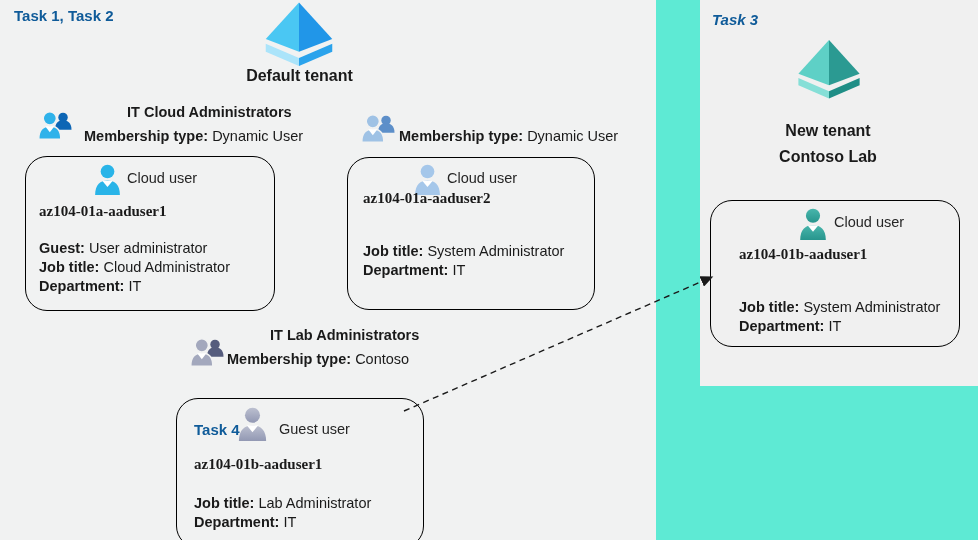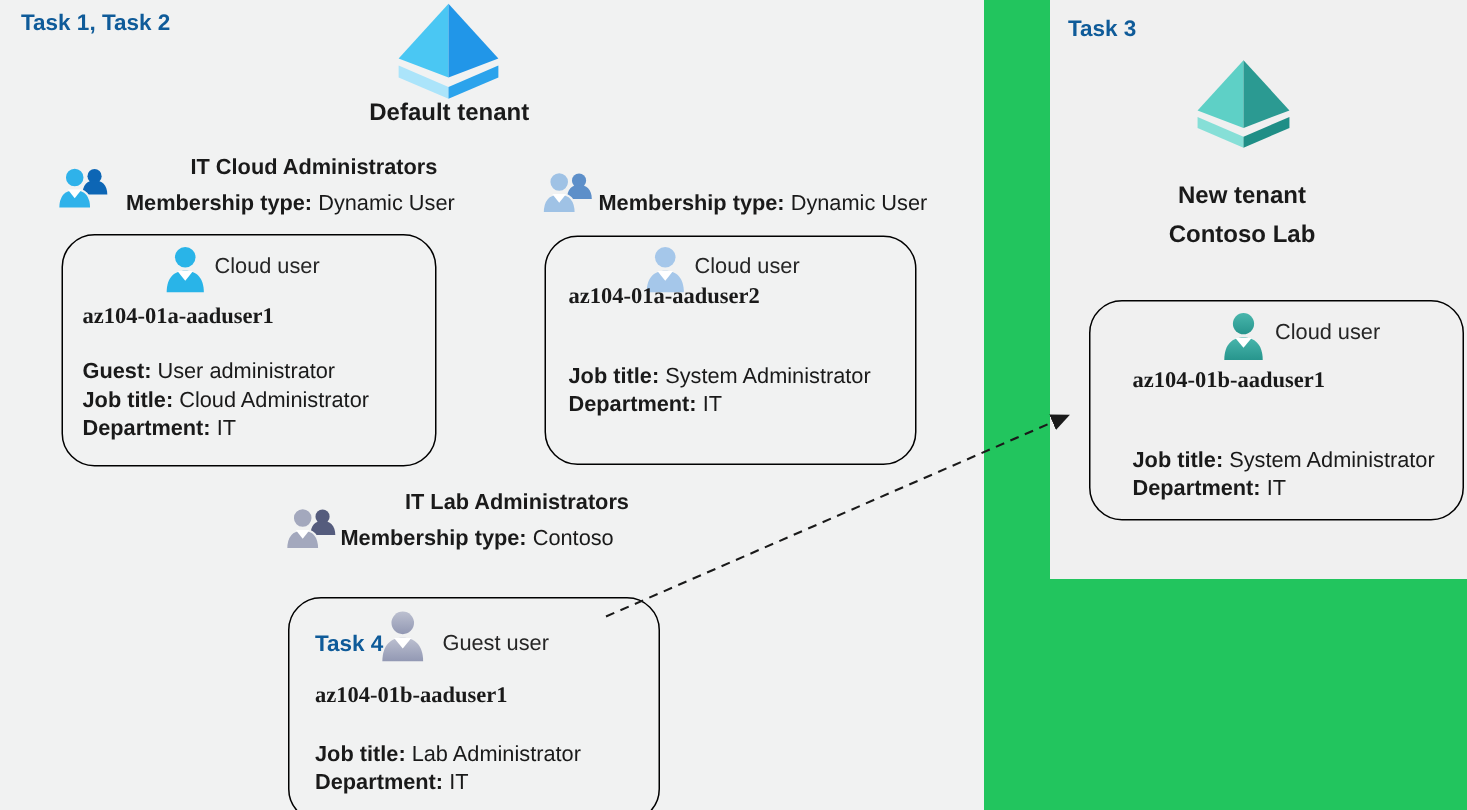--- a/index.html
+++ b/index.html
@@ -1,26 +1,26 @@
 <!DOCTYPE html>
 <html><head>
 <meta charset="utf-8">
 <style>
   html,body{margin:0;padding:0;background:#ffffff;}
   body{font-family:"Liberation Sans", sans-serif;color:#1a1a1a;}
-  .canvas{position:relative;width:978px;height:540px;background:#22c55e;overflow:hidden;}
+  .canvas{position:relative;width:978px;height:540px;background:#5eead4;overflow:hidden;}
   .abs{position:absolute;}
   .panel-left{left:0;top:0;width:656px;height:540px;background:#f1f2f2;}
   .panel-right{left:700px;top:0;width:278px;height:386px;background:#f0f0f0;}
   .task{color:#0f5b99;font-weight:bold;font-size:15px;white-space:nowrap;}
   .tenant-title{font-weight:bold;font-size:16px;text-align:center;white-space:nowrap;}
   .group-title{font-weight:bold;font-size:14.5px;white-space:nowrap;margin-left:43px;}
   .mline{font-size:14.5px;white-space:nowrap;}
   .lbl{font-weight:bold;}
-  .card{position:absolute;border:1.6px solid #000000;border-radius:22px;background:transparent;margin-left:16px;}
+  .card{position:absolute;border:1.6px solid #000000;border-radius:22px;background:transparent;}
   .card-type{font-size:14.5px;color:#262626;white-space:nowrap;}
   .user-name{font-weight:bold;font-size:15px;white-space:nowrap;font-family:Liberation Serif, serif;}
   .fields{font-size:14.5px;line-height:19px;white-space:nowrap;}
   svg{display:block;}
   .overlay{left:0;top:0;pointer-events:none;}
 </style>
 </head>
 <body>
 
 <div class="canvas">
@@ -110,21 +110,21 @@
       <polygon points="8.4,17.8 19.6,17.8 14,24.6" fill="#ffffff"></polygon>
     </svg>
     <div class="abs card-type" style="left:102px;top:22px;">Guest user</div>
     <div class="abs user-name" style="left:17px;top:57px;">az104-01b-aaduser1</div>
     <div class="abs fields" style="left:17px;top:95px;">
       <div><span class="lbl">Job title:</span> <span>Lab Administrator</span></div>
       <div><span class="lbl">Department:</span> <span>IT</span></div>
     </div>
   </div>
 
-  <div class="abs task" style="left:712px;top:11px;">Task 3</div>
+  <div class="abs task" style="left:712px;top:11px;font-style:italic;">Task 3</div>
 
   <svg class="abs" style="left:794px;top:38px;" width="70" height="64" viewBox="0 0 96 82">
     <polygon points="6,52 48,70 48,80 6,62" fill="#86DFD7"></polygon>
     <polygon points="90,52 48,70 48,80 90,62" fill="#1F8E86"></polygon>
     <polygon points="48,0 6,46 48,62" fill="#5ED0C6"></polygon>
     <polygon points="48,0 90,46 48,62" fill="#2B9A92"></polygon>
   </svg>
   <div class="abs tenant-title" style="left:758px;top:148px;width:140px;">Contoso Lab</div>
   <div class="abs tenant-title" style="left:758px;top:122px;width:140px;">New tenant</div>
 

